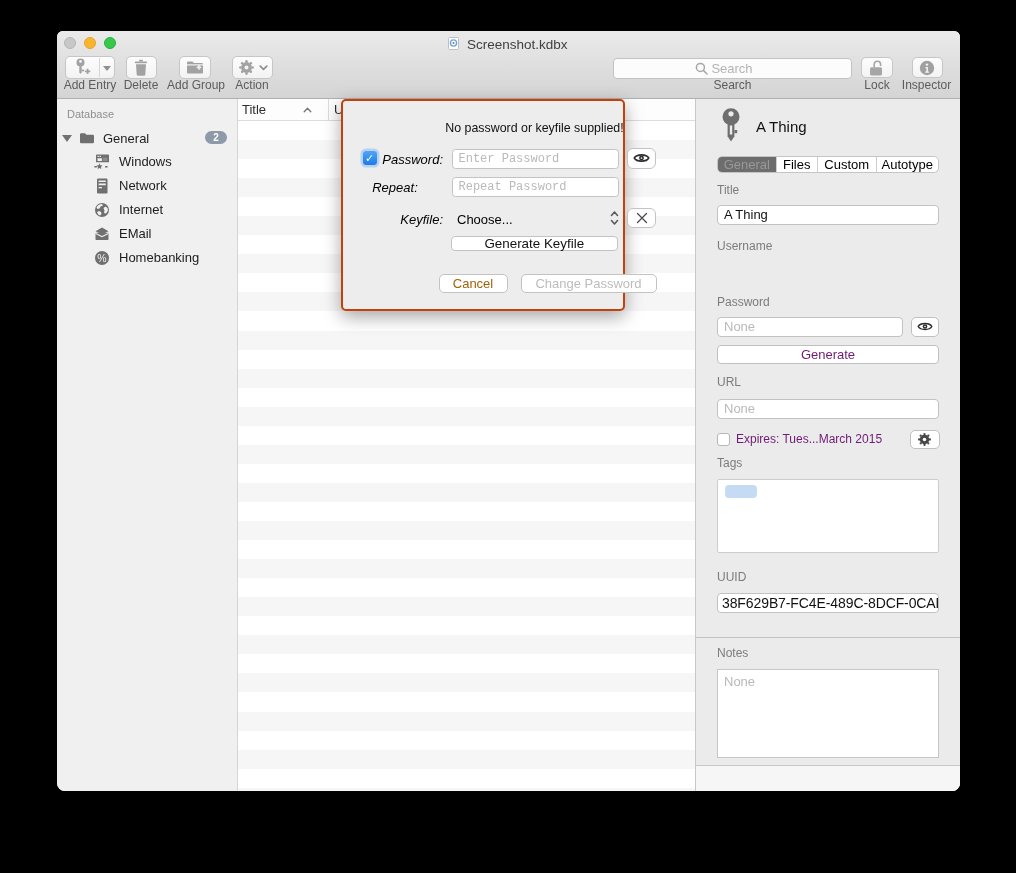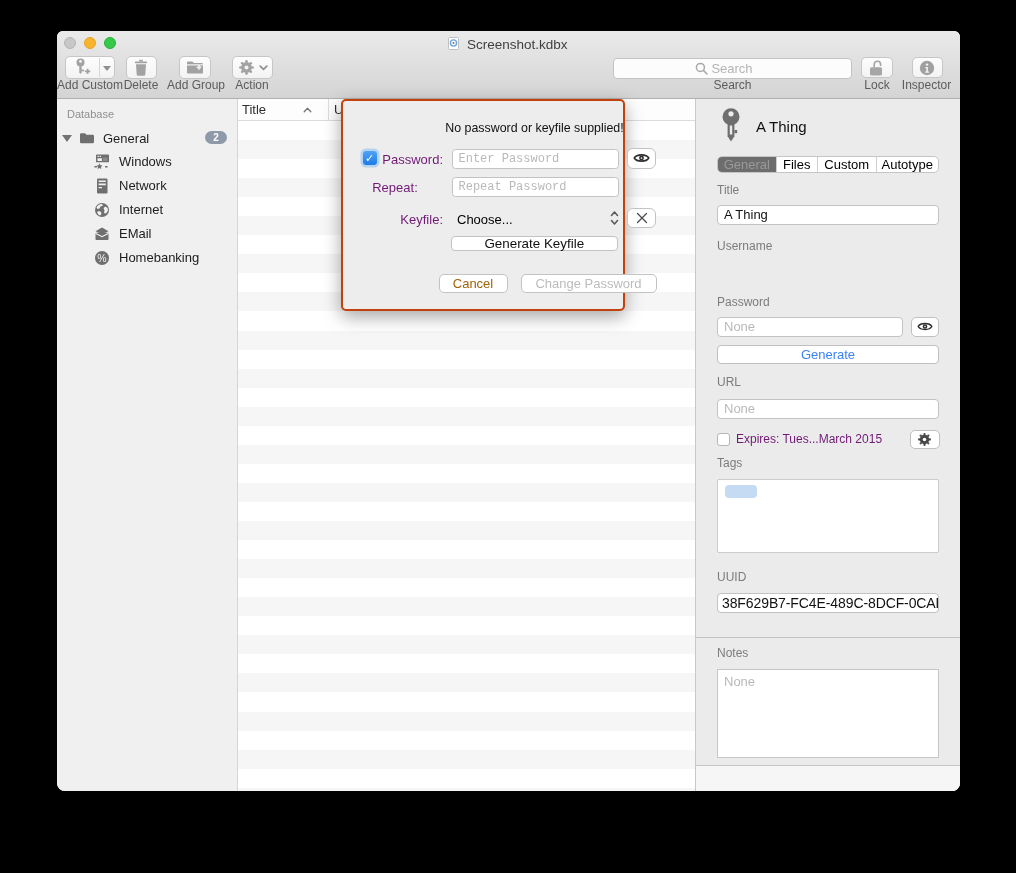--- a/index.html
+++ b/index.html
@@ -29,21 +29,21 @@
 
 .insp { position:absolute; left:639px; top:68px; width:264px; height:692px; background:#ebebeb; }
 .ilabel { position:absolute; left:21px; font-size:12px; color:#7c7c7c; }
 .ifield { position:absolute; left:21px; width:222px; height:20px; background:#fff; border:1px solid #c2c2c2; border-radius:4px; font-size:13px; color:#111; line-height:18px; padding-left:6px; overflow:hidden; white-space:nowrap; }
 .ph { color:#b9b9b9; }
 .ibtn { position:absolute; background:#fff; border:1px solid #c0c0c0; border-radius:5px; display:flex; align-items:center; justify-content:center; }
 
 .pop { position:absolute; left:284px; top:68px; width:284px; height:212px; background:#ededed; border:2px solid #c2410c; border-radius:5px; box-shadow:0 6px 18px rgba(0,0,0,0.35); }
 .pop .msg { position:absolute; left:0; top:20px; width:335px; text-align:center; font-size:13px; color:#111; }
 .pfield { position:absolute; left:108.5px; width:167px; height:20px; background:#fff; border:1px solid #c3c3c3; border-radius:3.5px; font-family:"Liberation Mono", monospace; font-size:12px; color:#b9b9b9; line-height:18px; padding-left:6px; }
-.plabel { position:absolute; font-size:13px; color:#701a75; text-align:right; }
+.plabel { position:absolute; font-size:13px; color:#000000; text-align:right;font-style:italic; }
 .pbtn { position:absolute; background:#fff; border:1px solid #c3c3c3; display:flex; align-items:center; justify-content:center; }
 </style>
 </head>
 <body>
 <div class="win">
 
   <div class="chrome">
     <div class="light l1"></div>
       <div class="light l2"></div>
       <div class="light l3"></div>
@@ -98,21 +98,21 @@
             <circle cx="4.19" cy="4.19" r="1.3"></circle>
             <circle cx="8.50" cy="2.40" r="1.3"></circle>
             <circle cx="12.81" cy="4.19" r="1.3"></circle>
             <circle cx="8.5" cy="8.5" r="2" fill="#f4f4f4"></circle>
           </g>
         </svg>
       <svg width="9" height="6" viewBox="0 0 9 6" style="margin-left:4px;">
           <path d="M1.2 1.2 L4.5 4.4 L7.8 1.2" fill="none" stroke="#8f8f8f" stroke-width="1.7" stroke-linecap="round"></path>
         </svg>
     </div>
-    <div class="tlabel" style="left:33px;">Add Custom</div>
+    <div class="tlabel" style="left:33px;">Add Entry</div>
     <div class="tlabel" style="left:84px;">Delete</div>
     <div class="tlabel" style="left:139px;">Add Group</div>
     <div class="tlabel" style="left:195px;">Action</div>
     <div class="search"><svg width="13" height="13" viewBox="0 0 13 13" style="margin-right:3px;">
           <circle cx="5.4" cy="5.4" r="4" fill="none" stroke="#a8a8a8" stroke-width="1.5"></circle>
           <path d="M8.4 8.4 L12 12" stroke="#a8a8a8" stroke-width="1.5" stroke-linecap="round"></path>
         </svg>Search</div>
     <div class="tlabel" style="left:675.5px;">Search</div>
     <div class="tbtn" style="left:804px; top:26px; width:32px; height:21px;">
       <svg width="18" height="16" viewBox="0 0 18 16">
@@ -216,21 +216,21 @@
     <div class="ilabel" style="top:139.5px;">Username</div>
     <div class="ilabel" style="top:195.5px;">Password</div>
     <div class="ifield" style="top:217.5px; width:186px;"><span class="ph">None</span></div>
     <div class="ibtn" style="left:215px; top:217.5px; width:28px; height:20px;">
         <svg width="16" height="11" viewBox="0 0 16 11">
           <path d="M1.2 5.5 C3.4 1.6 12.6 1.6 14.8 5.5 C12.6 9.4 3.4 9.4 1.2 5.5 Z" fill="none" stroke="#2e2e2e" stroke-width="1.5"></path>
           <circle cx="8" cy="5.5" r="2.3" fill="#2e2e2e"></circle>
           <circle cx="8" cy="5.5" r="0.8" fill="#fff"></circle>
         </svg>
       </div>
-    <div class="ibtn" style="left:21px; top:246px; width:222px; height:19px; border-radius:4px; font-size:13px; color:#3b82f6;">Generate</div>
+    <div class="ibtn" style="left:21px; top:246px; width:222px; height:19px; border-radius:4px; font-size:13px; color:#701a75;">Generate</div>
     <div class="ilabel" style="top:276px;">URL</div>
     <div class="ifield" style="top:299.5px;"><span class="ph">None</span></div>
     <div class="abs" style="left:21px; top:333.5px; width:13px; height:13px; background:#fff; border:1px solid #b6b6b6; border-radius:3px;"></div>
     <div class="abs" style="left:40px; top:333px; font-size:12px; color:#701a75;">Expires: Tues...March 2015</div>
     <div class="ibtn" style="left:213.5px; top:330.5px; width:30px; height:19px;">
         <svg width="15" height="15" viewBox="0 0 17 17">
           <g fill="#474747">
             <circle cx="8.5" cy="8.5" r="5.4"></circle>
             <circle cx="14.60" cy="8.50" r="1.3"></circle>
             <circle cx="12.81" cy="12.81" r="1.3"></circle>

